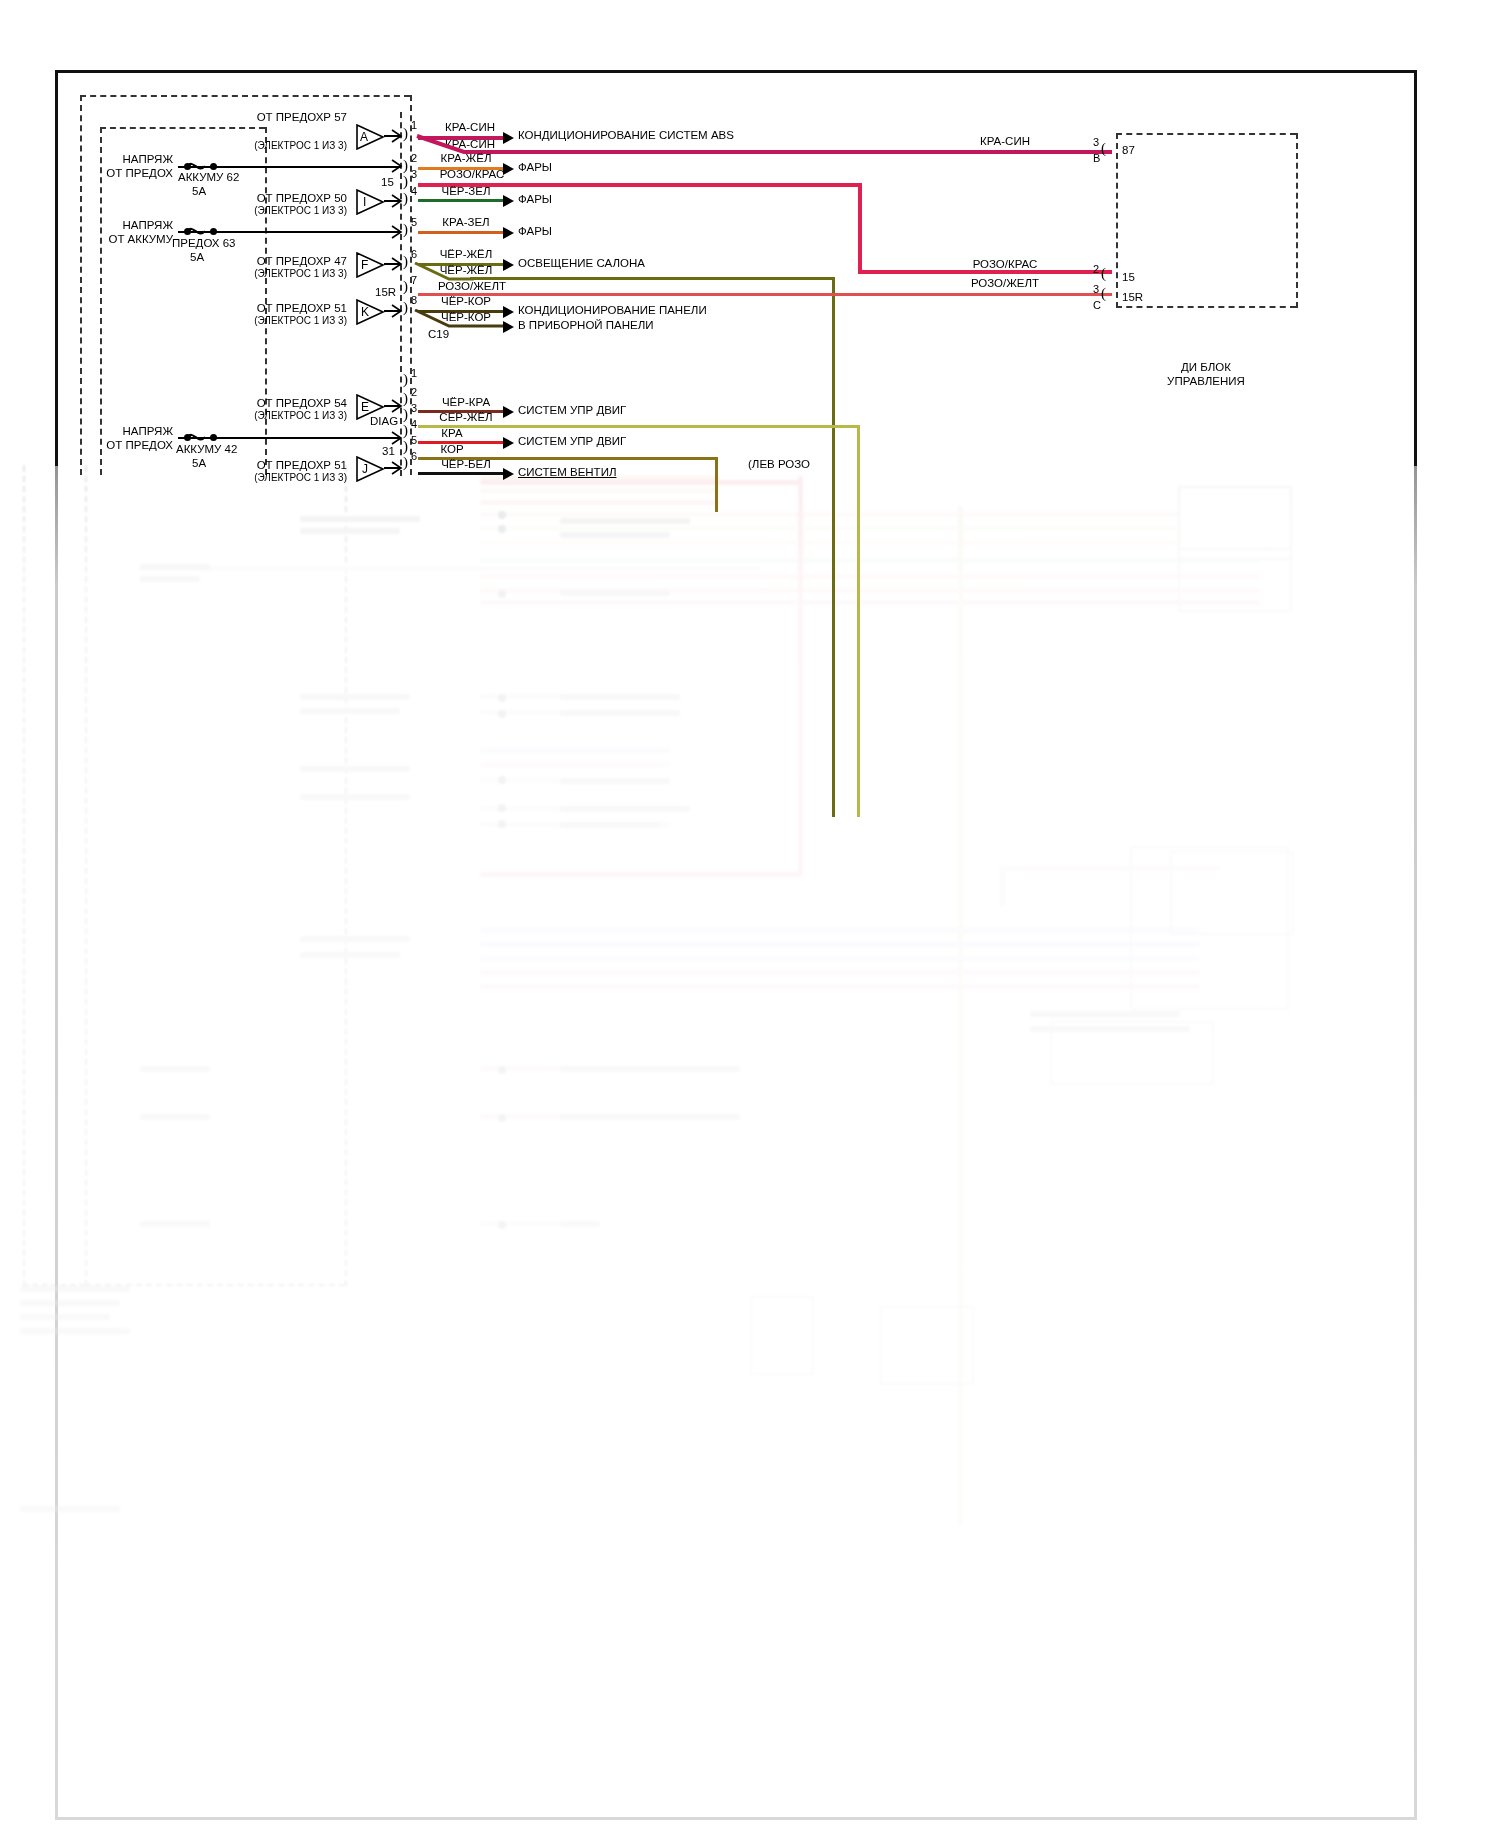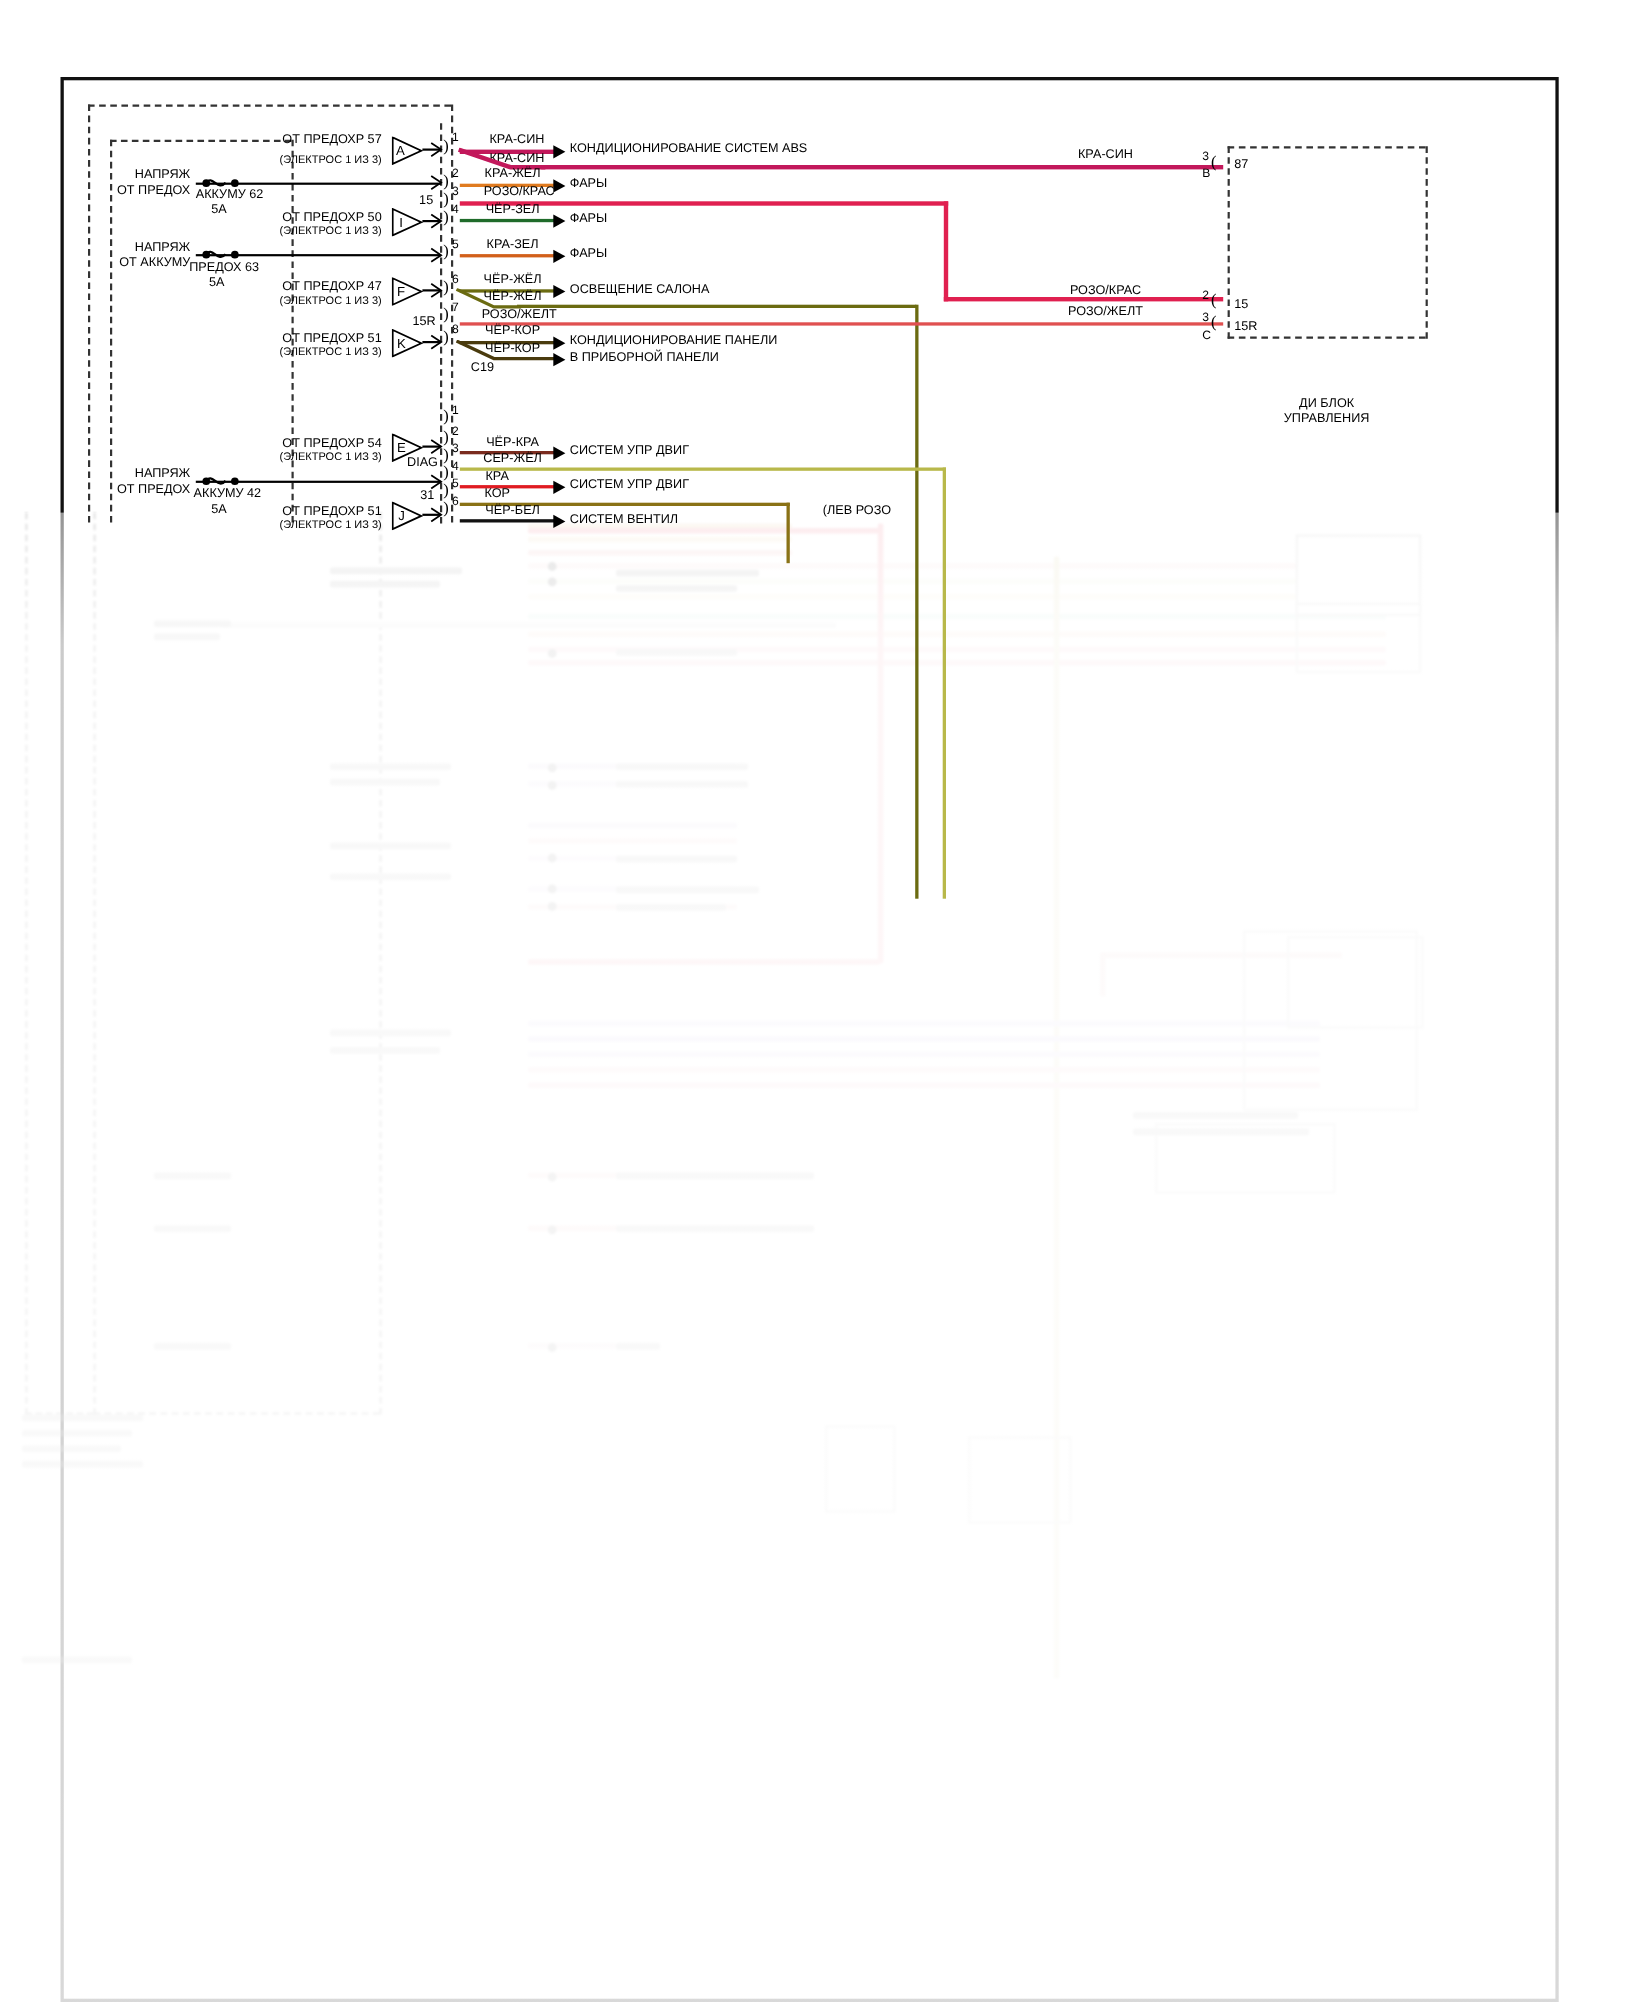--- a/index.html
+++ b/index.html
@@ -209,21 +209,21 @@
   <div class="wire" style="left:178px;top:437px;width:223px;height:2px;"></div>
   <div class="dot" style="left:184px;top:434px;"></div>
   <div class="dot" style="left:210px;top:434px;"></div>
   <svg class="fuse" style="left:186px;top:428px;" width="30" height="16">
     <path d="M1,10 C7,0 12,18 19,9" stroke="#000" stroke-width="2" fill="none"></path>
   </svg>
   <svg style="position:absolute;left:391px;top:431px;" width="14" height="14">
     <path d="M1,1 L10,7 L1,13" stroke="#000" stroke-width="1.6" fill="none"></path>
   </svg>
 
-  <div class="lbl r" style="left:255px;top:120px;width:92px;">ОТ ПРЕДОХР 57</div>
+  <div class="lbl r" style="left:255px;top:110px;width:92px;">ОТ ПРЕДОХР 57</div>
   <div class="lbl r tiny" style="left:243px;top:140px;width:104px;">(ЭЛЕКТРОС 1 ИЗ 3)</div>
   <svg style="position:absolute;left:356px;top:124px;" width="30" height="26">
     <path d="M1,1 L1,25 L27,13 Z" stroke="#000" stroke-width="1.6" fill="#fff"></path>
   </svg>
   <div class="lbl" style="left:360px;top:130px;font-size:12px;">A</div>
   <div class="wire" style="left:384px;top:135px;width:17px;height:2px;"></div>
   <svg style="position:absolute;left:391px;top:129px;" width="14" height="14">
     <path d="M1,1 L10,7 L1,13" stroke="#000" stroke-width="1.6" fill="none"></path>
   </svg>
 
@@ -388,21 +388,21 @@
   <div class="arrow" style="left:503px;top:437px;"></div>
   <div class="lbl" style="left:518px;top:434px;">СИСТЕМ УПР ДВИГ</div>
 
   <div class="wirelbl" style="left:420px;top:443px;width:64px;">КОР</div>
   <div class="wire" style="left:418px;top:457px;width:300px;height:3px;background:#8a7216;"></div>
   <div class="wirev" style="left:715px;top:457px;height:55px;width:3px;background:#8a7216;"></div>
 
   <div class="wirelbl" style="left:420px;top:458px;width:92px;">ЧЁР-БЕЛ</div>
   <div class="wire" style="left:418px;top:472px;width:88px;height:3px;background:#111;"></div>
   <div class="arrow" style="left:503px;top:468px;"></div>
-  <div class="lbl" style="left:518px;top:465px;">СИСТЕМ ВЕНТИЛ</div>
+  <div class="lbl" style="left:518px;top:465px;text-decoration:underline;">СИСТЕМ ВЕНТИЛ</div>
 
   <div class="lbl" style="left:748px;top:457px;">(ЛЕВ РОЗО</div>
 
   <div class="dash dash-t" style="left:1116px;top:133px;width:180px;"></div>
   <div class="dash dash-l" style="left:1116px;top:133px;height:175px;"></div>
   <div class="dash dash-r" style="left:1296px;top:133px;height:175px;"></div>
   <div class="dash dash-b" style="left:1116px;top:306px;width:180px;"></div>
 
   <div class="wirelbl" style="left:940px;top:135px;width:130px;">КРА-СИН</div>
   <div class="pinnum" style="left:1093px;top:136px;">3</div>

